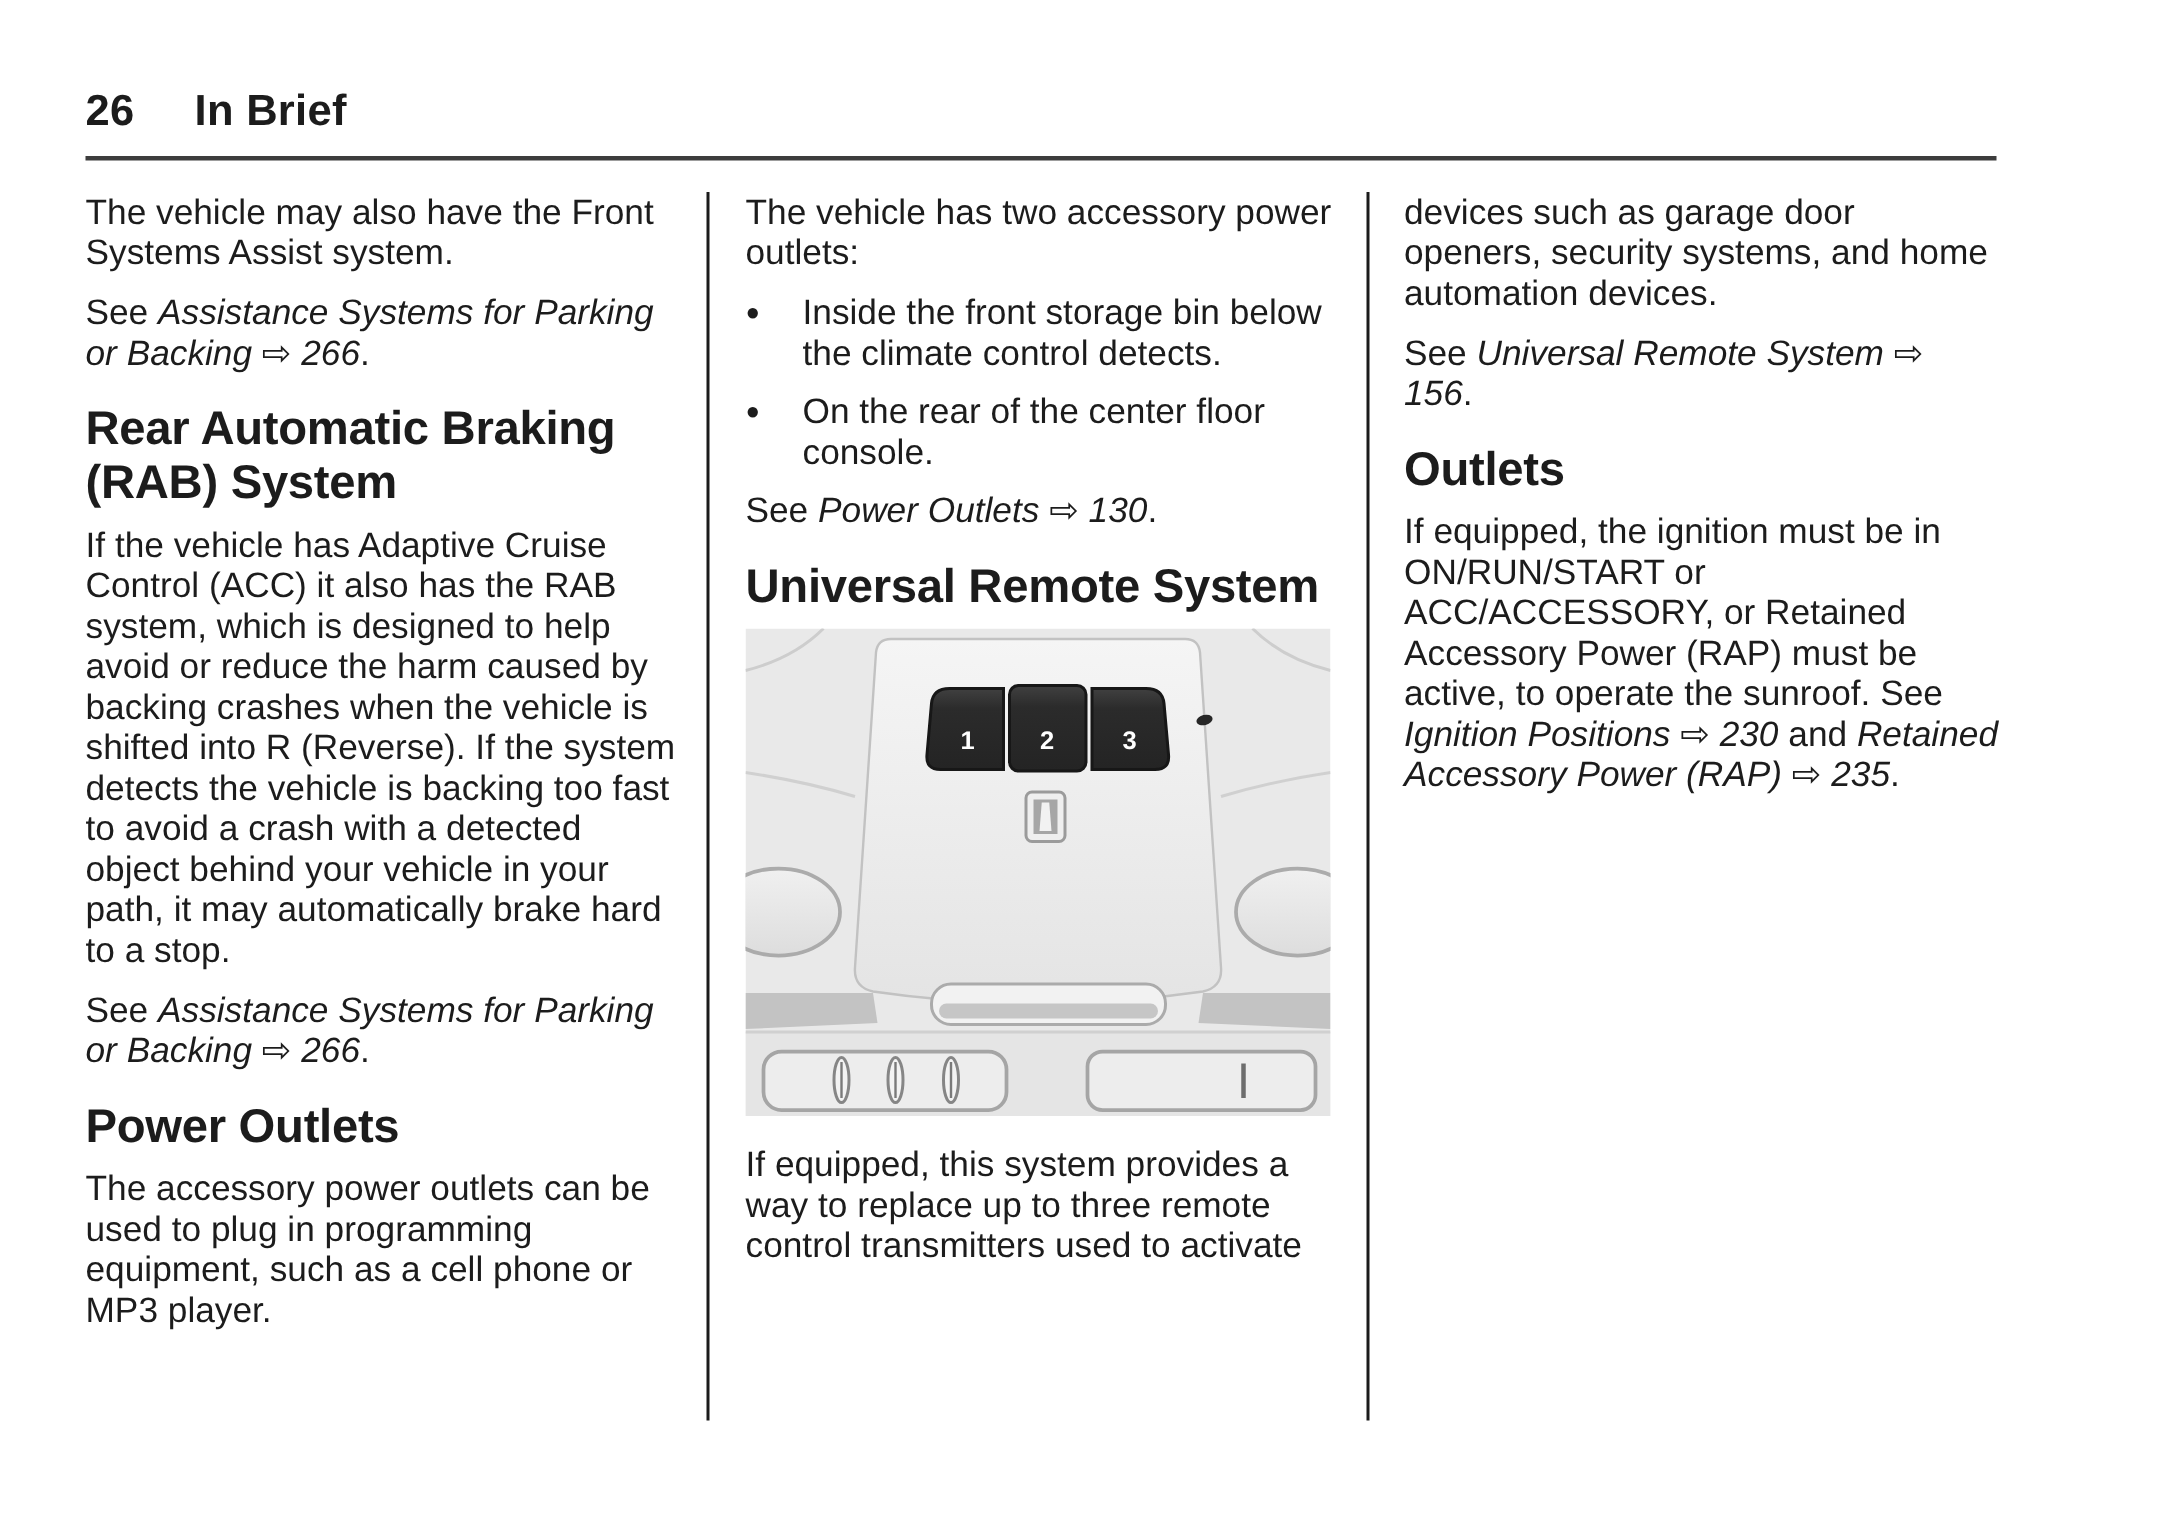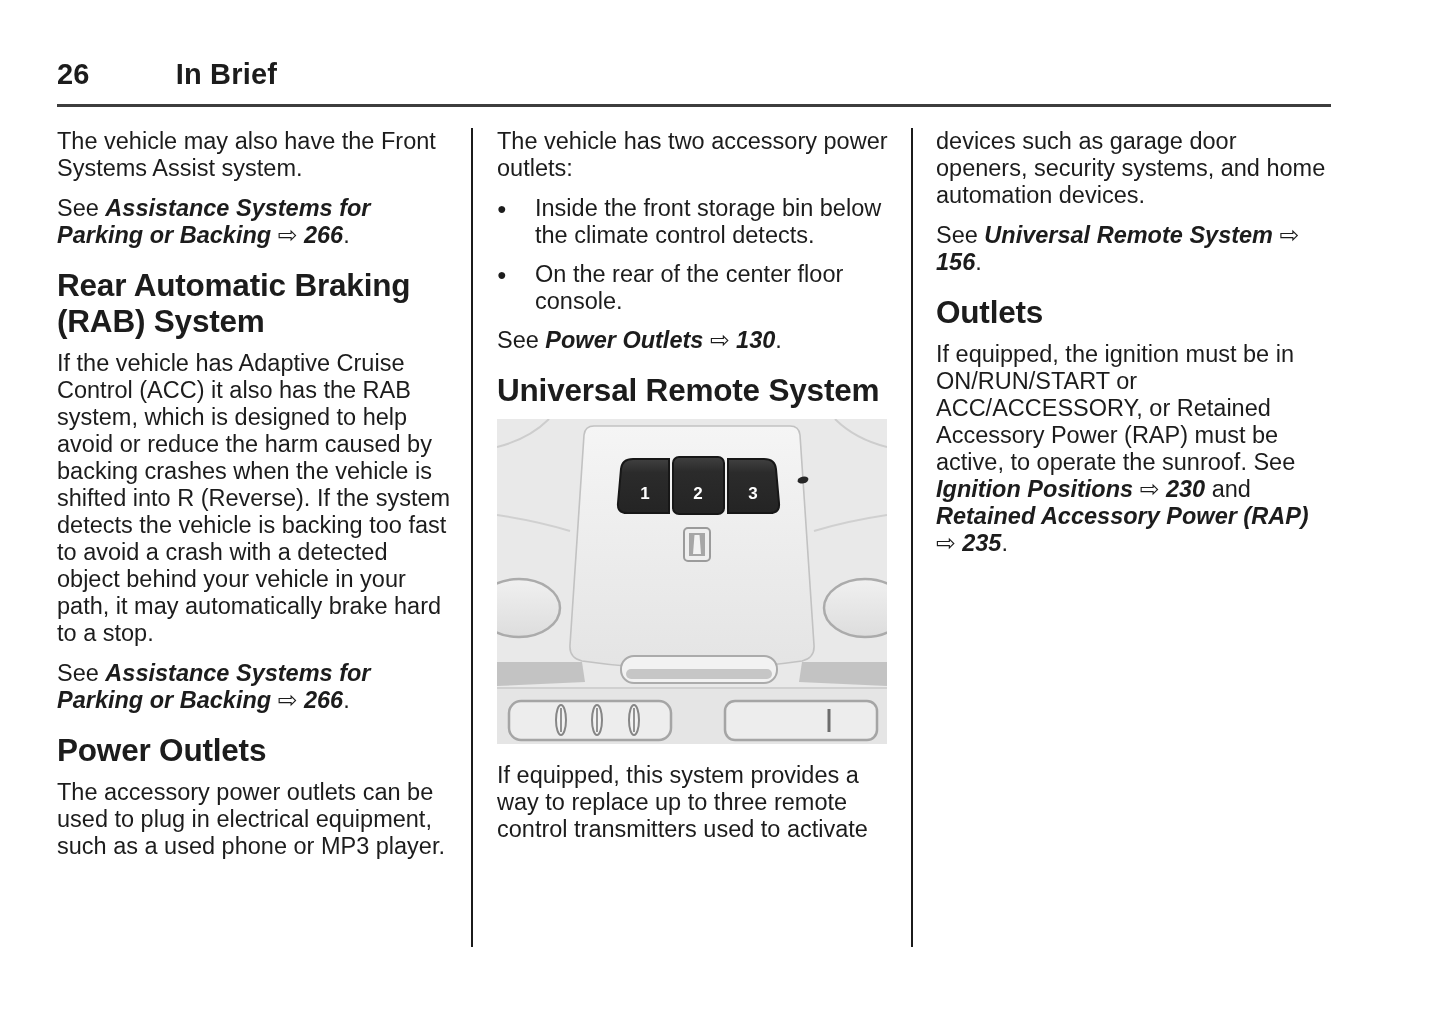--- a/index.html
+++ b/index.html
@@ -5,40 +5,40 @@
   * { margin: 0; padding: 0; box-sizing: border-box; }
   html,body { background: #ffffff; }
   body {
     width: 1445px; height: 1026px;
     position: relative; overflow: hidden;
     font-family: "Liberation Sans", "DejaVu Sans", sans-serif;
     color: #1c1c1c;
   }
   .page-header {
     position: absolute; left: 57px; top: 58px;
-    display: flex; gap: 86px; align-items: baseline;
+    display: flex; gap: 40px; align-items: baseline;
     font-size: 29px; font-weight: bold; letter-spacing: 0.2px;
   }
   .header-rule {
     position: absolute; left: 57px; top: 104px;
     width: 1274px; height: 3px; background: #3d3d3d;
   }
   .col { position: absolute; top: 128px; width: 396px; }
   .col-1 { left: 57px; }
   .col-2 { left: 497px; }
   .col-3 { left: 936px; }
   .divider {
     position: absolute; top: 128px; width: 2px; height: 819px;
     background: #1b1b1b;
   }
   .div-1 { left: 471px; }
   .div-2 { left: 911px; }
 
   .body-p { font-size: 23.5px; line-height: 27px; margin-bottom: 13px; }
-  .it { font-style: italic; font-weight: bold; }
+  .it { font-style: italic; }
   .xr-arrow { font-family: "DejaVu Sans", sans-serif; font-style: normal; }
   .sec-h {
     font-size: 31.5px; line-height: 36px; font-weight: bold;
     margin-top: 18px; margin-bottom: 11px; letter-spacing: -0.2px;
   }
   .blist { list-style: none; margin-bottom: 1px; }
   .blist li {
     position: relative; padding-left: 38px;
     font-size: 23.5px; line-height: 27px; margin-bottom: 12px;
   }
@@ -58,21 +58,21 @@
 </header>
 <div class="header-rule"></div>
 
 <div class="col col-1">
     <p class="body-p"><span>The vehicle may also have the Front Systems Assist system.</span></p>
     <p class="body-p"><span>See </span><span class="it">Assistance Systems for Parking or Backing</span><span> </span><span class="xr-arrow">⇨</span><span class="it"> 266</span><span>.</span></p>
     <h2 class="sec-h">Rear Automatic Braking (RAB) System</h2>
     <p class="body-p"><span>If the vehicle has Adaptive Cruise Control (ACC) it also has the RAB system, which is designed to help avoid or reduce the harm caused by backing crashes when the vehicle is shifted into R (Reverse). If the system detects the vehicle is backing too fast to avoid a crash with a detected object behind your vehicle in your path, it may automatically brake hard to a stop.</span></p>
     <p class="body-p"><span>See </span><span class="it">Assistance Systems for Parking or Backing</span><span> </span><span class="xr-arrow">⇨</span><span class="it"> 266</span><span>.</span></p>
     <h2 class="sec-h">Power Outlets</h2>
-    <p class="body-p"><span>The accessory power outlets can be used to plug in electrical equipment, such as a used phone or MP3 player.</span></p>
+    <p class="body-p"><span>The accessory power outlets can be used to plug in programming equipment, such as a cell phone or MP3 player.</span></p>
   </div>
 <div class="divider div-1"></div>
 <div class="col col-2">
     <p class="body-p"><span>The vehicle has two accessory power outlets:</span></p>
     <ul class="blist">
       <li><span class="bullet">●</span><span>Inside the front storage bin below the climate control detects.</span></li>
       <li><span class="bullet">●</span><span>On the rear of the center floor console.</span></li>
     </ul>
     <p class="body-p"><span>See </span><span class="it">Power Outlets</span><span> </span><span class="xr-arrow">⇨</span><span class="it"> 130</span><span>.</span></p>
     <h2 class="sec-h">Universal Remote System</h2>

